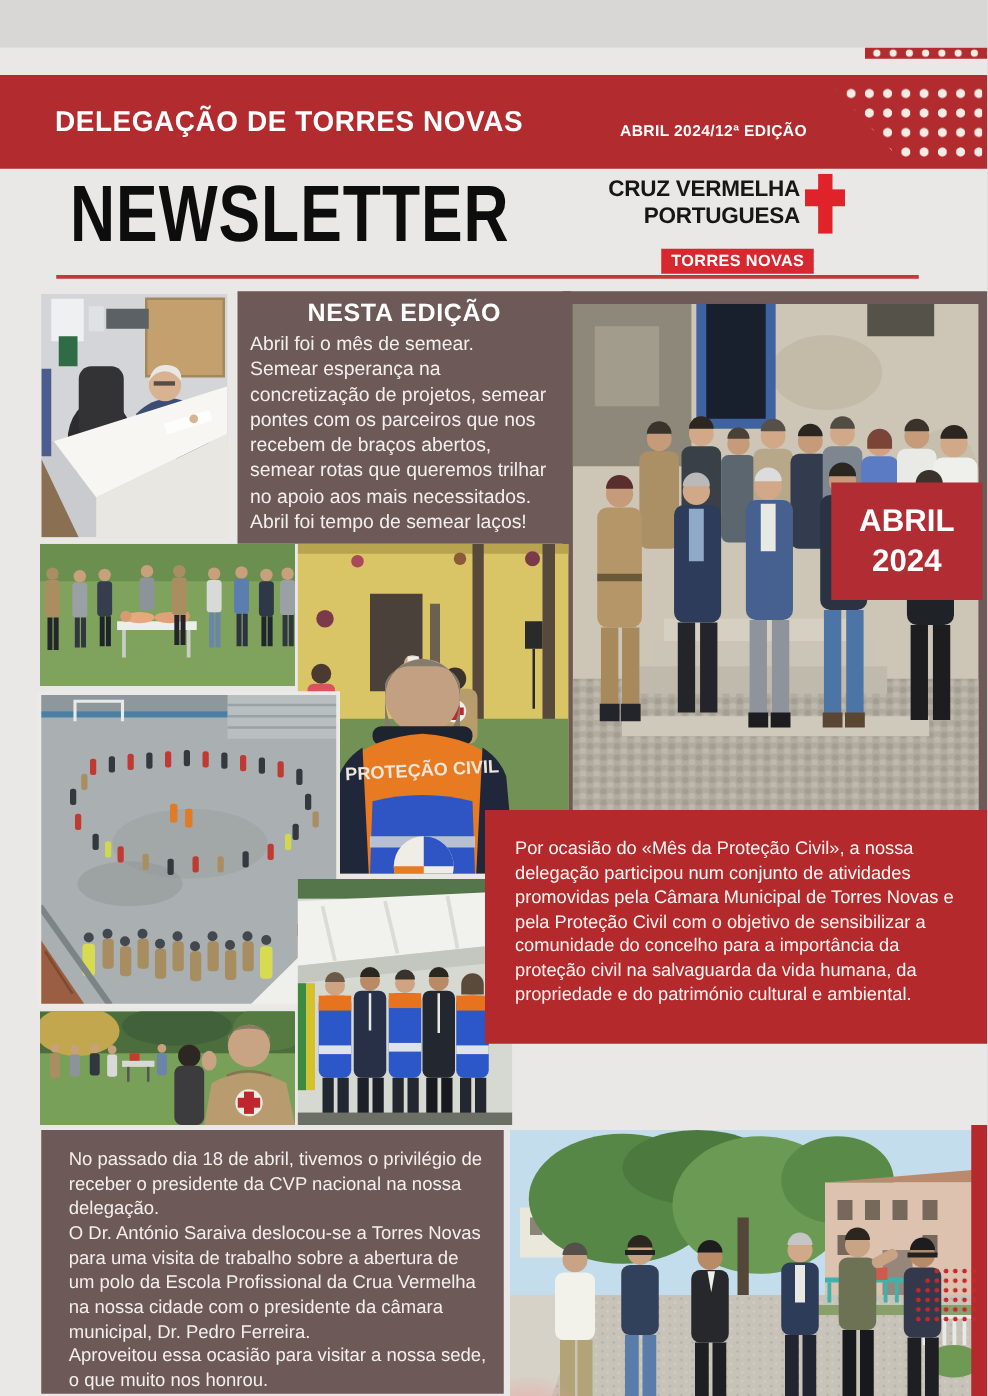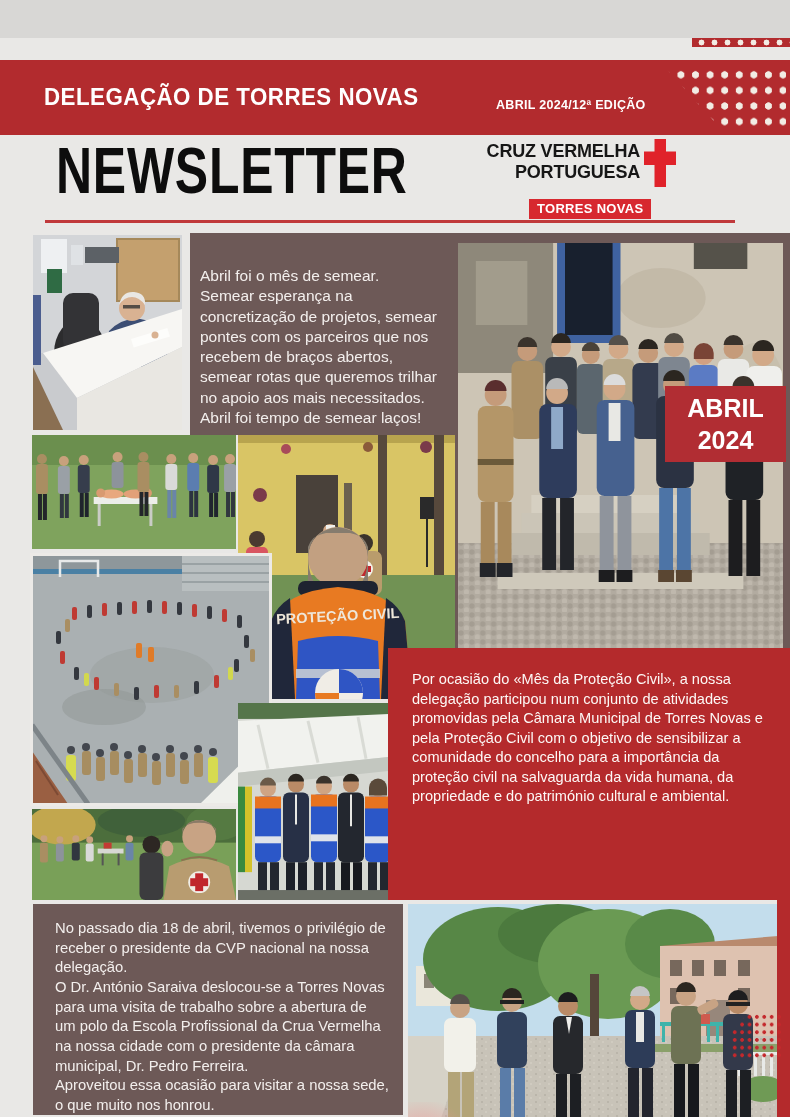--- a/index.html
+++ b/index.html
@@ -31,24 +31,24 @@
   .divider{left:45px;top:182px;width:690px;height:2.5px;background:#c0393b;}
 
   
   .panel-brown{background:#6d5957;}
   .nesta-title{left:190px;top:202px;width:267px;text-align:center;color:#fff;
     font-size:20px;font-weight:bold;letter-spacing:.5px;}
   .nesta-body{left:200px;top:228px;width:245px;color:#f3efed;font-size:15.5px;line-height:1.31;}
 
   
   .redblock{background:#b42a2c;color:#fdf8f6;}
-  .protecao{left:388px;top:610px;width:402px;height:252px;box-sizing:border-box;
+  .protecao{left:388px;top:610px;width:402px;height:187px;box-sizing:border-box;
     padding:22px 14px 0 24px;font-size:14.6px;line-height:1.34;z-index:3;}
   .protecao p{margin:0 0 16px 0;}
-  .abril-badge{left:665px;top:348px;width:121px;height:76px;background:#b12d33;z-index:3;
+  .abril-badge{left:665px;top:348px;width:121px;height:94px;background:#b12d33;z-index:3;
     display:flex;align-items:center;justify-content:center;text-align:center;
     color:#fff;font-size:25px;font-weight:bold;line-height:1.3;}
   .visita{left:33px;top:866px;width:370px;height:211px;box-sizing:border-box;
     padding:15px 12px 0 22px;font-size:14.8px;line-height:1.33;color:#f3efed;}
   .redstrip{left:777px;top:862px;width:13px;height:228px;background:#b42a2c;z-index:2;}
   .reddots{left:731px;top:975px;width:50px;height:47px;z-index:4;
     background-image:radial-gradient(circle,#c4282c 1.6px,transparent 2.1px);
     background-size:7.4px 7.7px;clip-path:polygon(34% 0,100% 0,100% 100%,0 100%,0 42%);}
 
   .photo{overflow:hidden;}
@@ -85,20 +85,21 @@
         <rect x="10.5" y="0" width="11.5" height="48" fill="#e0222a"></rect>
         <rect x="0" y="12.5" width="32" height="13.5" fill="#e0222a"></rect>
       </svg>
   </div>
   <div class="abs logo-badge">TORRES NOVAS</div>
   <div class="abs divider"></div>
 
   <div class="abs panel-brown" style="left:190px;top:195px;width:267px;height:202px;"></div>
   <div class="abs panel-brown" style="left:450px;top:195px;width:340px;height:417px;"></div>
 
+  <div class="abs nesta-title">NESTA EDIÇÃO</div>
   <div class="abs nesta-body preline">Abril foi o mês de semear.
 Semear esperança na concretização de projetos, semear pontes com os parceiros que nos recebem de braços abertos, semear rotas que queremos trilhar no apoio aos mais necessitados.
 Abril foi tempo de semear laços!</div>
 
   <div class="abs photo" style="left:33px;top:197px;width:149px;height:195px;">
     <svg viewBox="0 0 149 195" preserveAspectRatio="none">
       <rect width="149" height="195" fill="#c9cbce"></rect>
       <rect width="149" height="118" fill="#d3d5d8"></rect>
       <rect x="84" y="4" width="62" height="62" fill="#c4a06e" stroke="#a5885a" stroke-width="2"></rect>
       <rect x="8" y="4" width="26" height="34" fill="#eef0f2"></rect>

